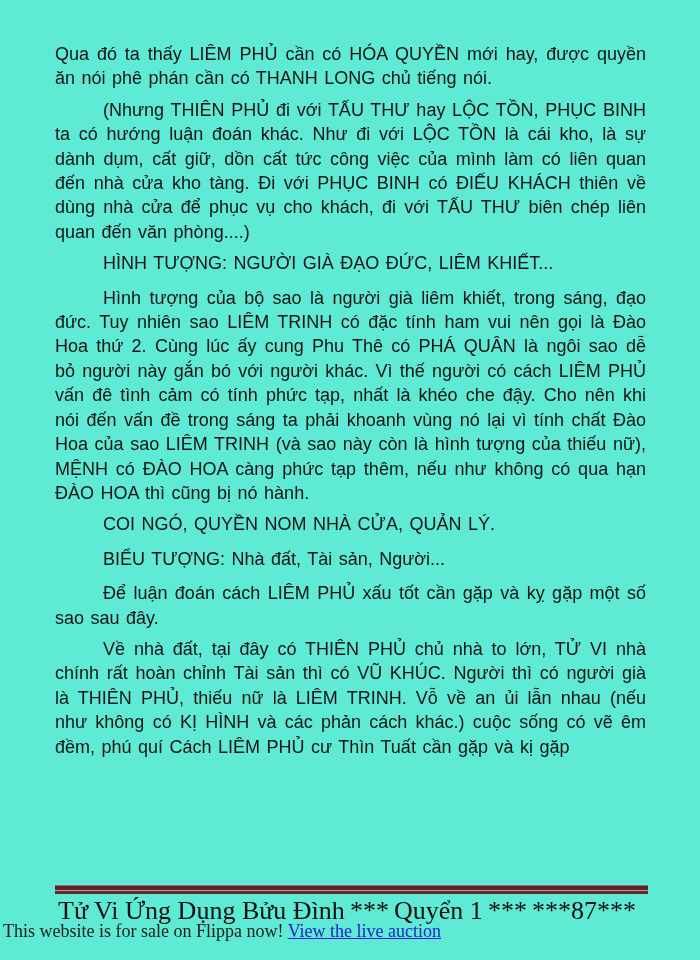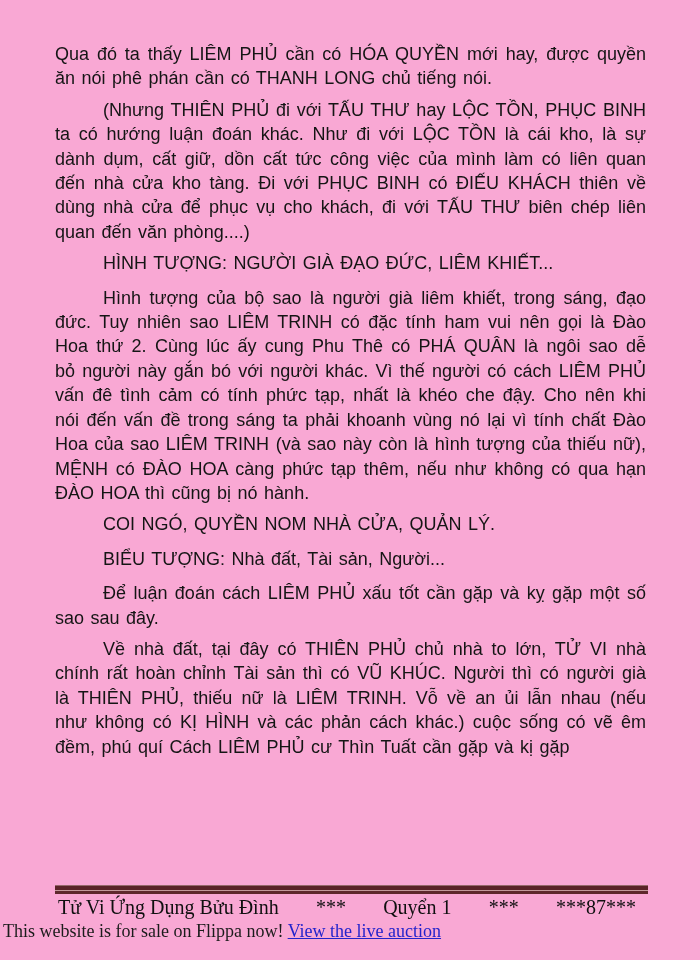--- a/index.html
+++ b/index.html
@@ -1,21 +1,21 @@
 <!DOCTYPE html>
 <html><head>
 <meta charset="utf-8">
 <style>
   * { margin: 0; padding: 0; box-sizing: border-box; }
   html, body { background: #e8e8e8; }
   .page {
     position: relative;
     width: 700px;
     height: 960px;
-    background: #f9a8d4;
+    background: #5eead4;
     overflow: hidden;
     font-family: "Liberation Sans", "DejaVu Sans", sans-serif;
     color: #151515;
   }
   .content {
     position: absolute;
     top: 42px;
     left: 55px;
     right: 54px;
     font-size: 18px;
@@ -42,21 +42,21 @@
   }
   .footer-line {
     position: absolute;
     left: 58px;
     right: 64px;
     top: 896px;
     display: flex;
     justify-content: space-between;
     align-items: baseline;
     font-family: "Liberation Serif", "DejaVu Serif", serif;
-    font-size: 20px;
+    font-size: 26px;
     color: #101010;
     white-space: nowrap;
   }
   .sale-bar {
     position: absolute;
     left: 3px;
     top: 921px;
     font-family: "Liberation Serif", "DejaVu Serif", serif;
     font-size: 18px;
     color: #1c1c1c;

